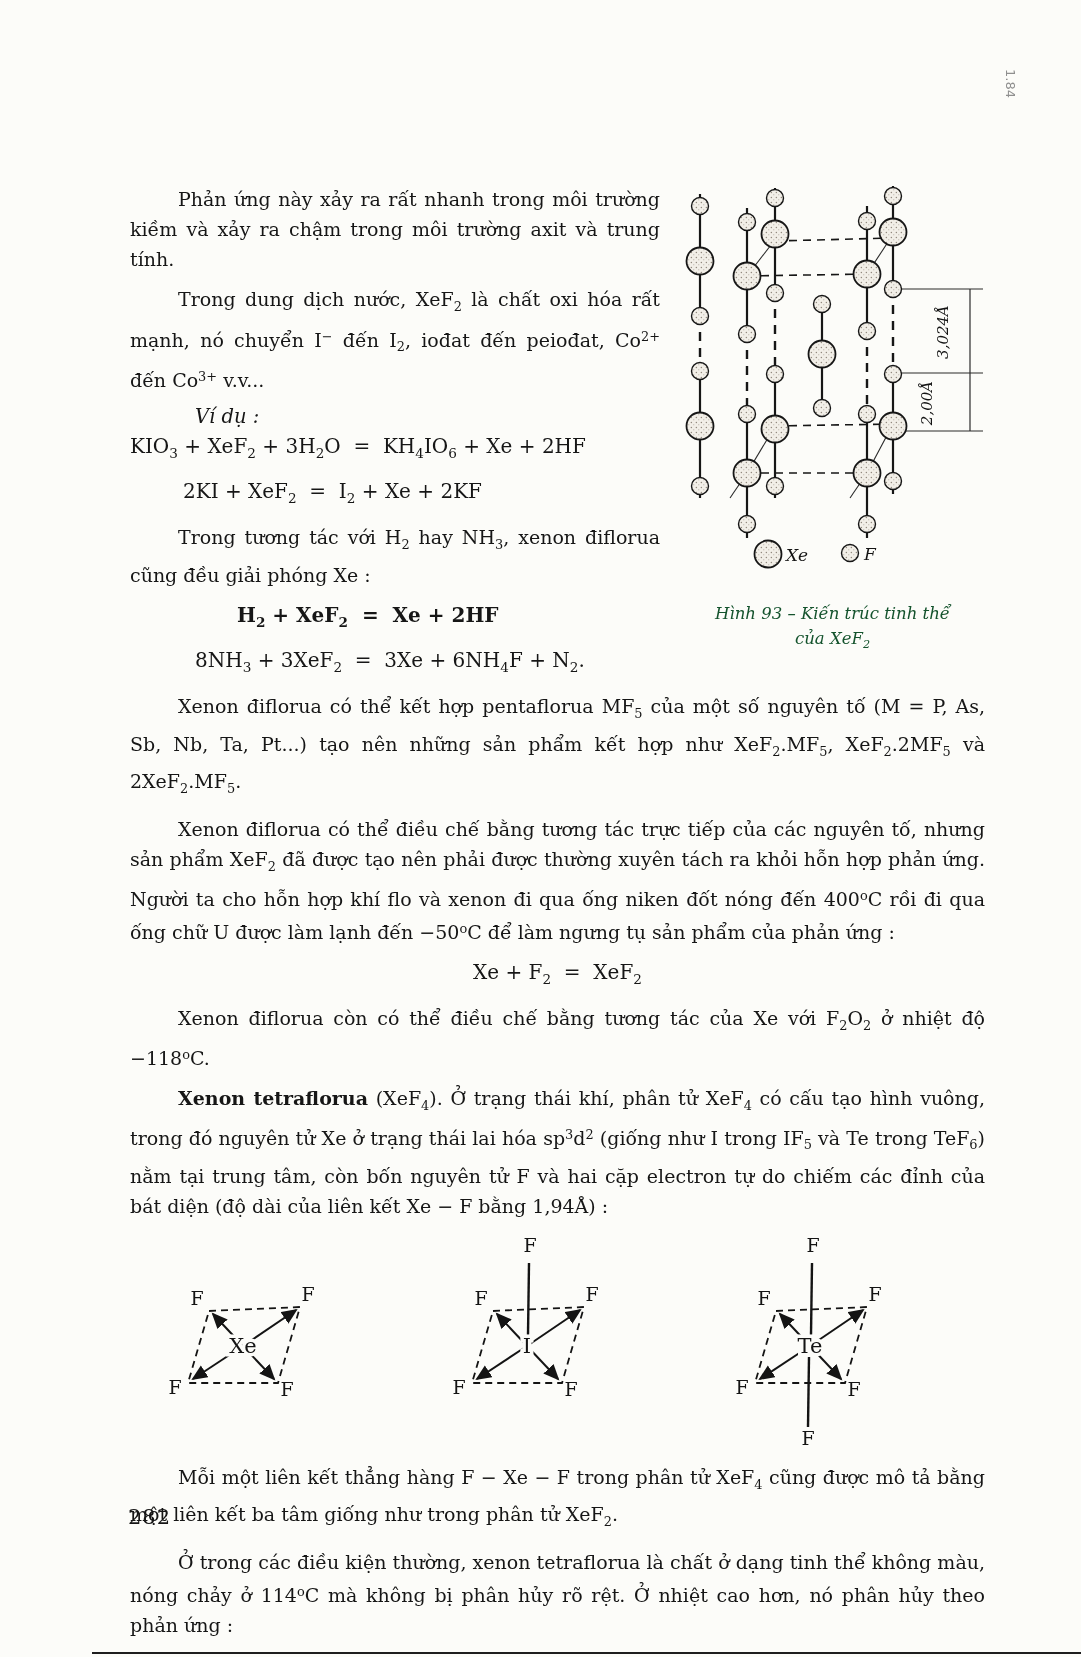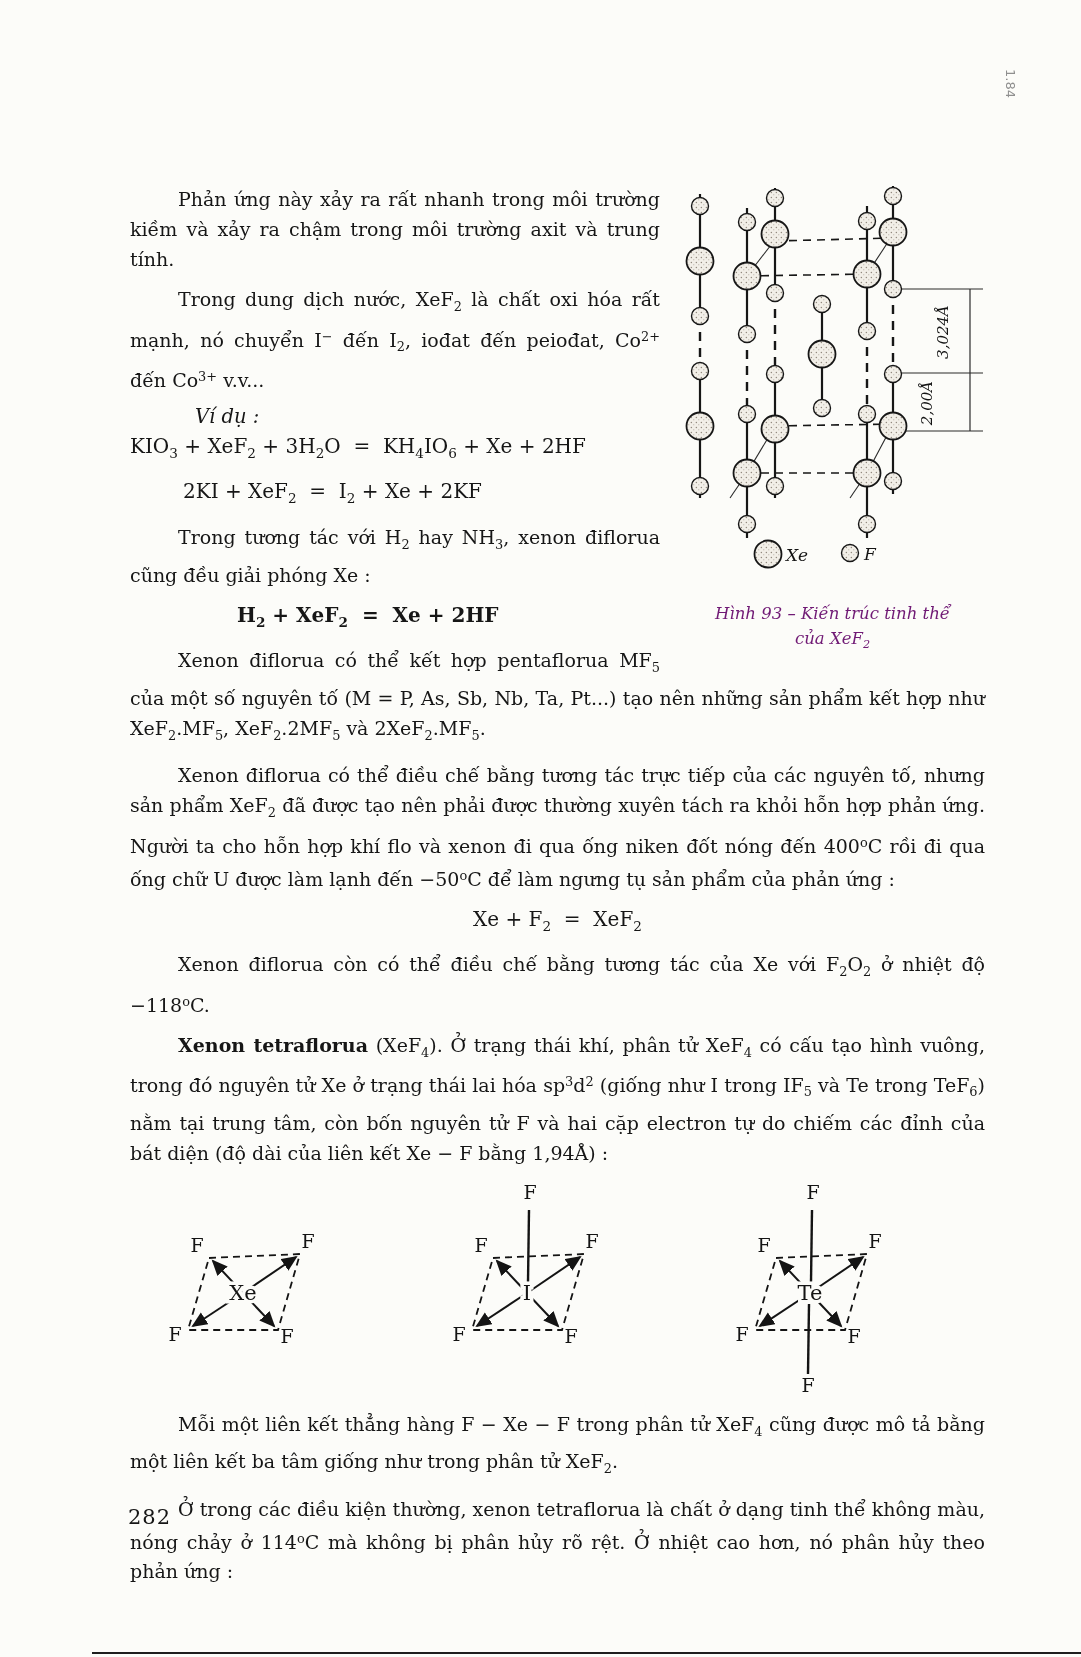--- a/index.html
+++ b/index.html
@@ -8,21 +8,21 @@
   .content{position:absolute;left:130px;top:184px;width:855px;}
   p.body{font-size:19px;line-height:30px;text-align:justify;margin:0 0 10px;text-indent:48px;}
   .example{font-style:italic;font-size:19.5px;margin:2px 0 0 65px;}
   .equation{font-size:20px;line-height:30px;white-space:pre;margin:3px 0 9px;}
   .eq-1{} .eq-2{margin-left:53px;} .eq-3{margin-left:107px;font-weight:bold;} .eq-4{margin-left:65px;}
   .eq-center{text-align:center;}
   sub{font-size:68%;vertical-align:-0.35em;}
   sup{font-size:68%;vertical-align:0.45em;}
   b{font-weight:700;}
   .fig-float{float:right;width:305px;margin:2px 0 8px 20px;}
-  .fig-caption{font-style:italic;font-size:16.5px;line-height:25px;text-align:center;margin-top:16px;color:#701a75;}
+  .fig-caption{font-style:italic;font-size:16.5px;line-height:25px;text-align:center;margin-top:16px;color:#14532d;}
   .mol-row{display:flex;justify-content:space-between;margin:12px 0 14px;padding-left:25px;padding-right:88px;}
   .pagenum{position:absolute;left:128px;top:1505px;font-size:21px;letter-spacing:1px;}
   .pencil{position:absolute;left:996px;top:76px;color:#8f8f8f;font-size:13px;transform:rotate(90deg);
           font-family:"DejaVu Sans","Liberation Sans",sans-serif;}
   .scanline{position:absolute;left:92px;right:0;bottom:3px;height:2px;background:#1e1e1e;}
   svg text{font-family:"DejaVu Serif","Liberation Serif",serif;fill:#141414;}
   .atom{stroke:#161616;}
   .bond{stroke:#161616;stroke-width:2.2;fill:none;}
   .bond-thin{stroke:#2a2a2a;stroke-width:1.1;fill:none;}
   .dashed{stroke:#161616;stroke-width:1.6;stroke-dasharray:8 6;fill:none;}
@@ -145,20 +145,21 @@
       </div>
     </div>
 
     <p class="body">Phản ứng này xảy ra rất nhanh trong môi trường kiềm và xảy ra chậm trong môi trường axit và trung tính.</p>
     <p class="body">Trong dung dịch nước, XeF<sub>2</sub> là chất oxi hóa rất mạnh, nó chuyển I<sup>−</sup> đến I<sub>2</sub>, iođat đến peiođat, Co<sup>2+</sup> đến Co<sup>3+</sup> v.v...</p>
     <div class="example">Ví dụ :</div>
     <div class="equation eq-1">KIO<sub>3</sub> + XeF<sub>2</sub> + 3H<sub>2</sub>O  =  KH<sub>4</sub>IO<sub>6</sub> + Xe + 2HF</div>
     <div class="equation eq-2">2KI + XeF<sub>2</sub>  =  I<sub>2</sub> + Xe + 2KF</div>
     <p class="body">Trong tương tác với H<sub>2</sub> hay NH<sub>3</sub>, xenon điflorua cũng đều giải phóng Xe :</p>
     <div class="equation eq-3">H<sub>2</sub> + XeF<sub>2</sub>  =  Xe + 2HF</div>
+    <div class="equation eq-4">8NH<sub>3</sub> + 3XeF<sub>2</sub>  =  3Xe + 6NH<sub>4</sub>F + N<sub>2</sub>.</div>
     <p class="body">Xenon điflorua có thể kết hợp pentaflorua MF<sub>5</sub> của một số nguyên tố (M = P, As, Sb, Nb, Ta, Pt...) tạo nên những sản phẩm kết hợp như XeF<sub>2</sub>.MF<sub>5</sub>, XeF<sub>2</sub>.2MF<sub>5</sub> và 2XeF<sub>2</sub>.MF<sub>5</sub>.</p>
     <p class="body">Xenon điflorua có thể điều chế bằng tương tác trực tiếp của các nguyên tố, nhưng sản phẩm XeF<sub>2</sub> đã được tạo nên phải được thường xuyên tách ra khỏi hỗn hợp phản ứng. Người ta cho hỗn hợp khí flo và xenon đi qua ống niken đốt nóng đến 400<sup>o</sup>C rồi đi qua ống chữ U được làm lạnh đến −50<sup>o</sup>C để làm ngưng tụ sản phẩm của phản ứng :</p>
     <div class="equation eq-center">Xe + F<sub>2</sub>  =  XeF<sub>2</sub></div>
     <p class="body">Xenon điflorua còn có thể điều chế bằng tương tác của Xe với F<sub>2</sub>O<sub>2</sub> ở nhiệt độ −118<sup>o</sup>C.</p>
     <p class="body"><b>Xenon tetraflorua</b> (XeF<sub>4</sub>). Ở trạng thái khí, phân tử XeF<sub>4</sub> có cấu tạo hình vuông, trong đó nguyên tử Xe ở trạng thái lai hóa sp<sup>3</sup>d<sup>2</sup> (giống như I trong IF<sub>5</sub> và Te trong TeF<sub>6</sub>) nằm tại trung tâm, còn bốn nguyên tử F và hai cặp electron tự do chiếm các đỉnh của bát diện (độ dài của liên kết Xe − F bằng 1,94Å) :</p>
 
     <div class="mol-row">
 
       <svg width="175" height="215" viewBox="0 0 175 215">
         <defs>

